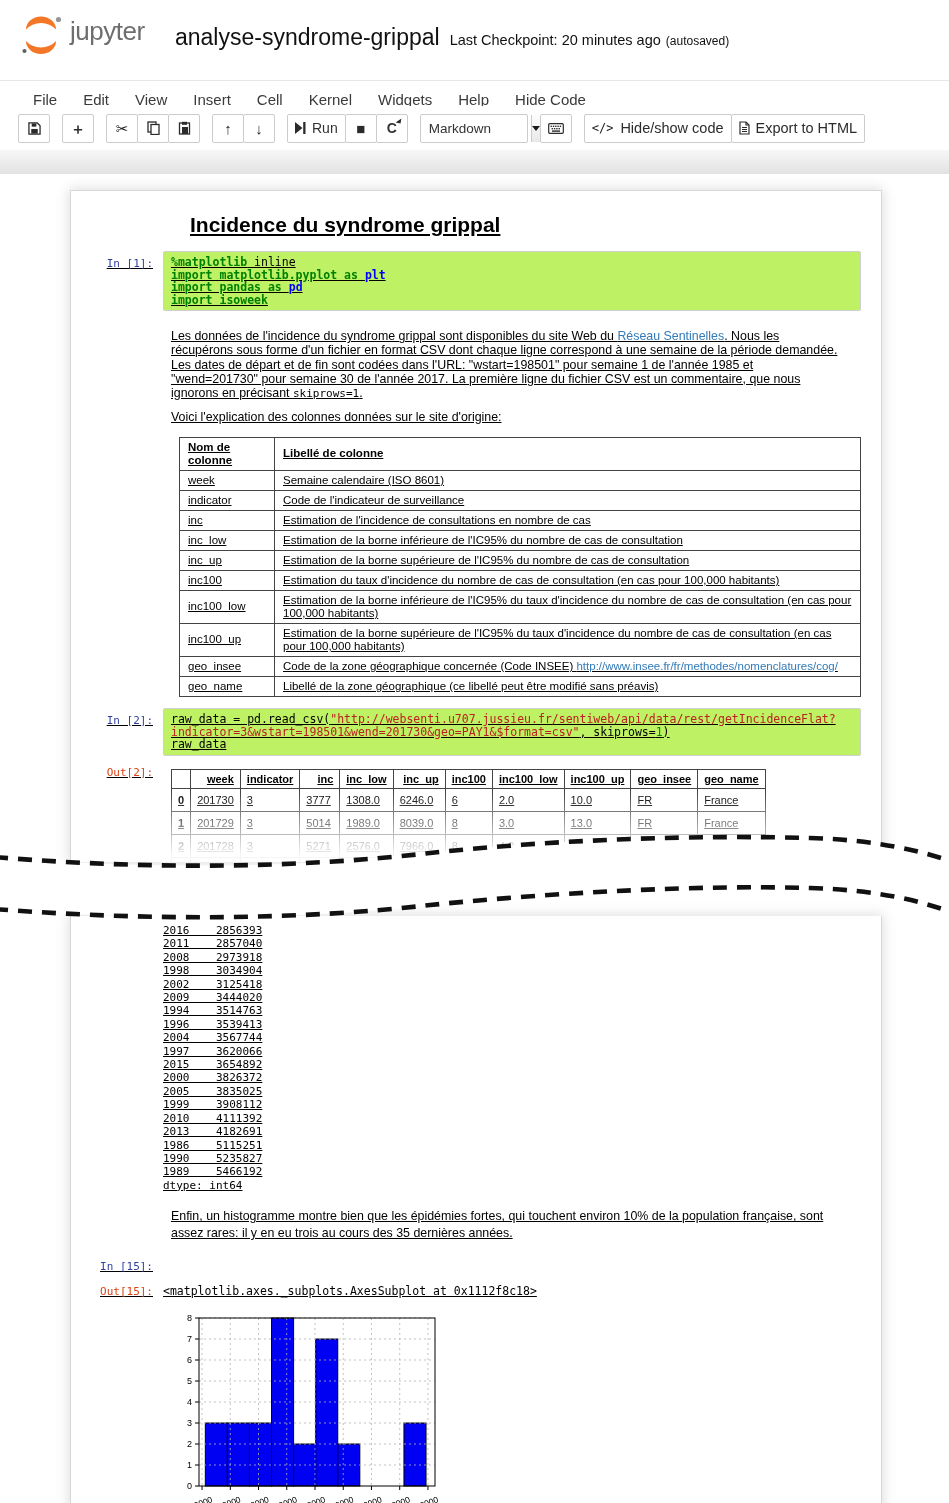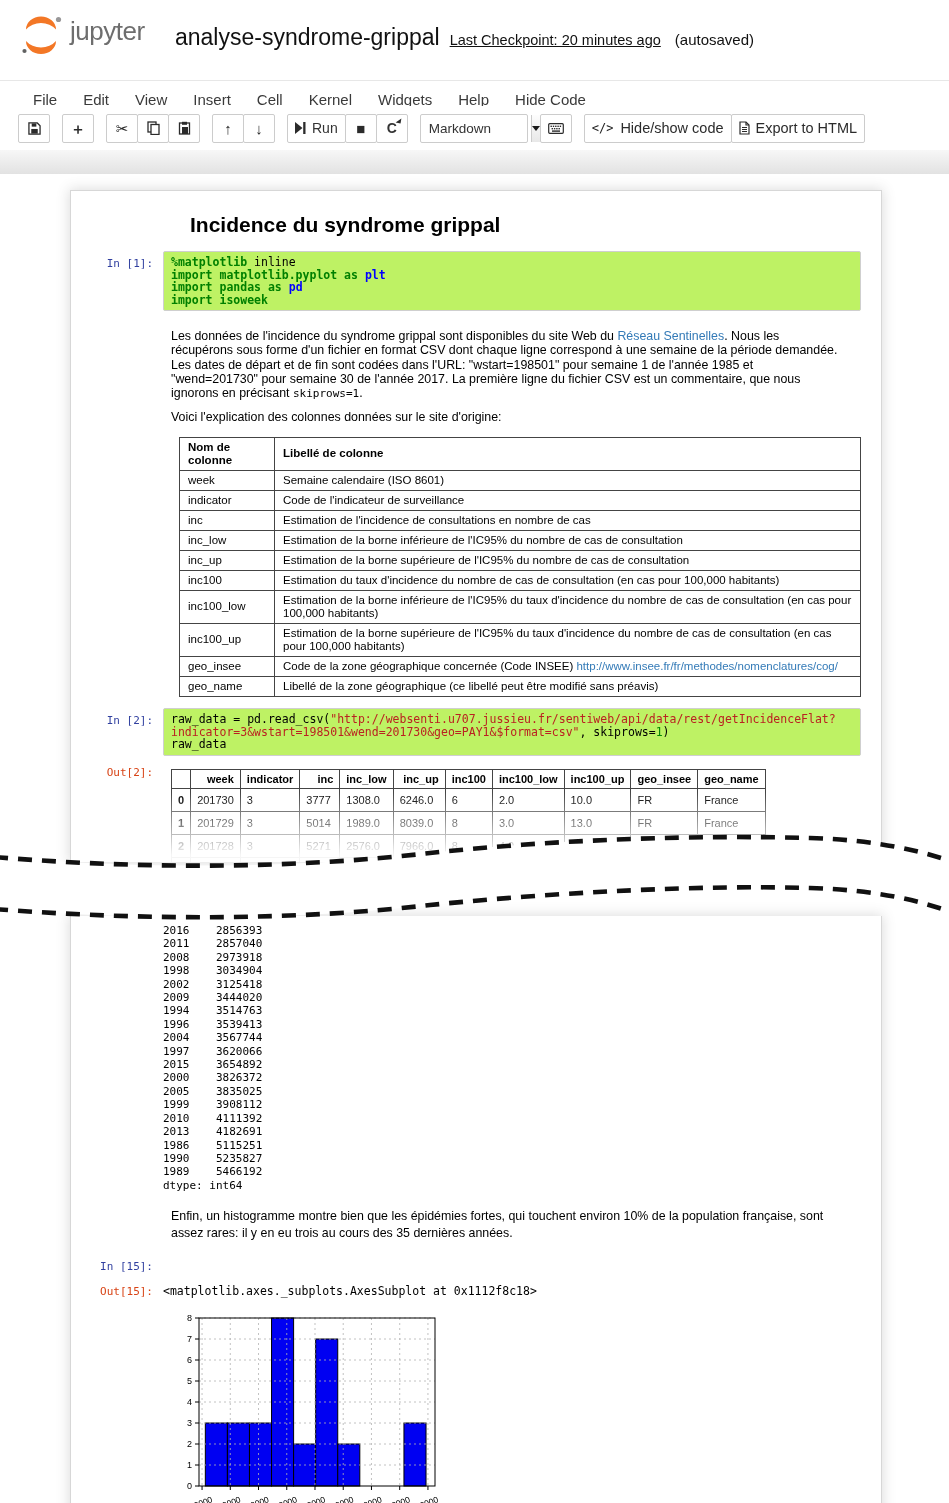--- a/index.html
+++ b/index.html
@@ -5,22 +5,22 @@
   * { margin:0; padding:0; box-sizing:border-box; }
   html,body { width:949px; height:1503px; overflow:hidden; background:#fff;
     font-family:"Liberation Sans", sans-serif; color:#000; position:relative; }
 
   
   .nb-header { position:absolute; left:0; top:0; width:949px; height:68px; background:#fff; }
   .logo-box { position:absolute; left:18px; top:14px; width:118px; height:42px; cursor:pointer; }
   .logo-word { position:absolute; left:52px; top:2px; font-size:26px; color:#6e6e6e; letter-spacing:-0.5px; }
   .title-wrap { position:absolute; left:175px; top:24px; white-space:nowrap; }
   .nb-title { font-size:23px; color:#111; display:inline-block; vertical-align:baseline; }
-  .chkpt { font-size:14.5px; color:#111; margin-left:10px;text-decoration:underline; }
-  .autosaved { font-size:15px; color:#111; margin-left:14px; }
+  .chkpt { font-size:14.5px; color:#111; margin-left:10px; }
+  .autosaved { font-size:12px; color:#111; margin-left:5px; }
 
   
   .menu-bar { position:absolute; left:0; top:80px; width:949px; height:38px; background:#fff;
     border-top:1px solid #e7e7e7; display:flex; align-items:center; padding-left:20px; }
   .menu-item { font-size:15px; color:#3a3a3a; padding:8px 13px; cursor:pointer; }
 
   
   .toolbar { position:absolute; left:0; top:106px; width:949px; height:44px; background:#fff;
     display:flex; align-items:center; padding-left:18px; }
   .btn-group { display:flex; margin-right:12px; }
@@ -44,21 +44,21 @@
   .refresh-c { position:relative; font-weight:bold; font-size:14px; }
   .refresh-c i { position:absolute; right:-4px; top:-2px; width:0; height:0; border-style:solid;
     border-width:0 0 5px 5px; border-color:transparent transparent #2b2b2b transparent; transform:rotate(10deg); }
 
   
   .header-band { position:absolute; left:0; top:150px; width:949px; height:24px;
     background:linear-gradient(#f7f7f7,#e2e2e2); }
 
   
   .nb-container { position:absolute; left:70px; width:812px; background:#fff;
-    border:1px solid #d7d7d7; border-bottom:none; box-shadow:0 0 12px 1px rgba(87,87,87,0.2); }
+    border:1px solid #d7d7d7; border-bottom:none; box-shadow:0 0 12px 1px rgba(87,87,87,0.2);text-decoration:underline; }
   #nb-top { top:190px; height:672px; overflow:hidden; padding-top:22px; }
   #nb-bottom { top:916px; height:600px; overflow:hidden; padding-top:6px; border-top:none; }
 
   .cell-row { display:flex; margin-bottom:0; }
   .prompt { width:92px; flex:none; text-align:right; padding:6px 10px 0 0;
     font-family:"DejaVu Sans Mono", monospace; font-size:11px; white-space:nowrap; }
   .prompt-in { color:#303F9F; }
   .prompt-out { color:#D84315; }
   .cell-content { flex:1; min-width:0; padding-right:20px; }
 

